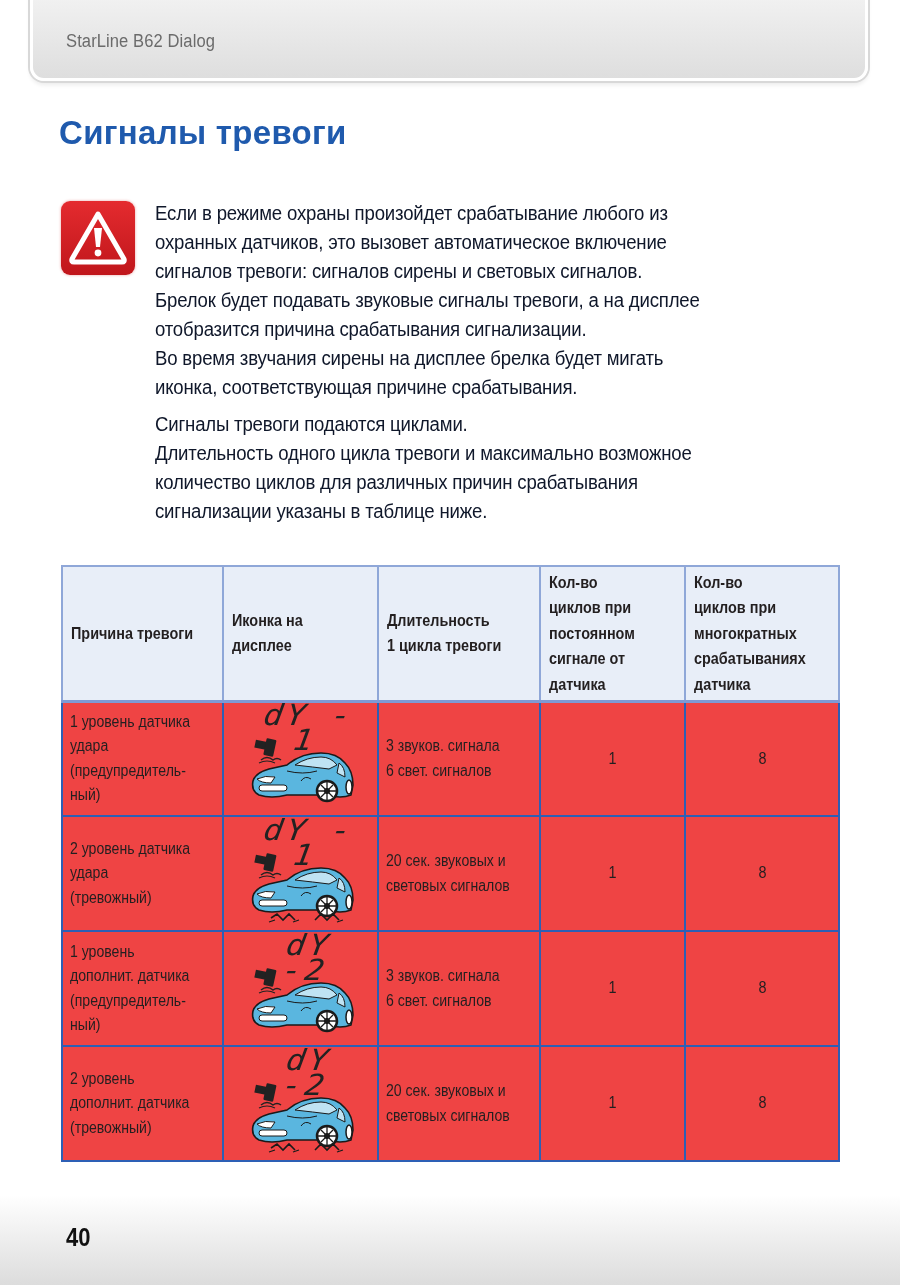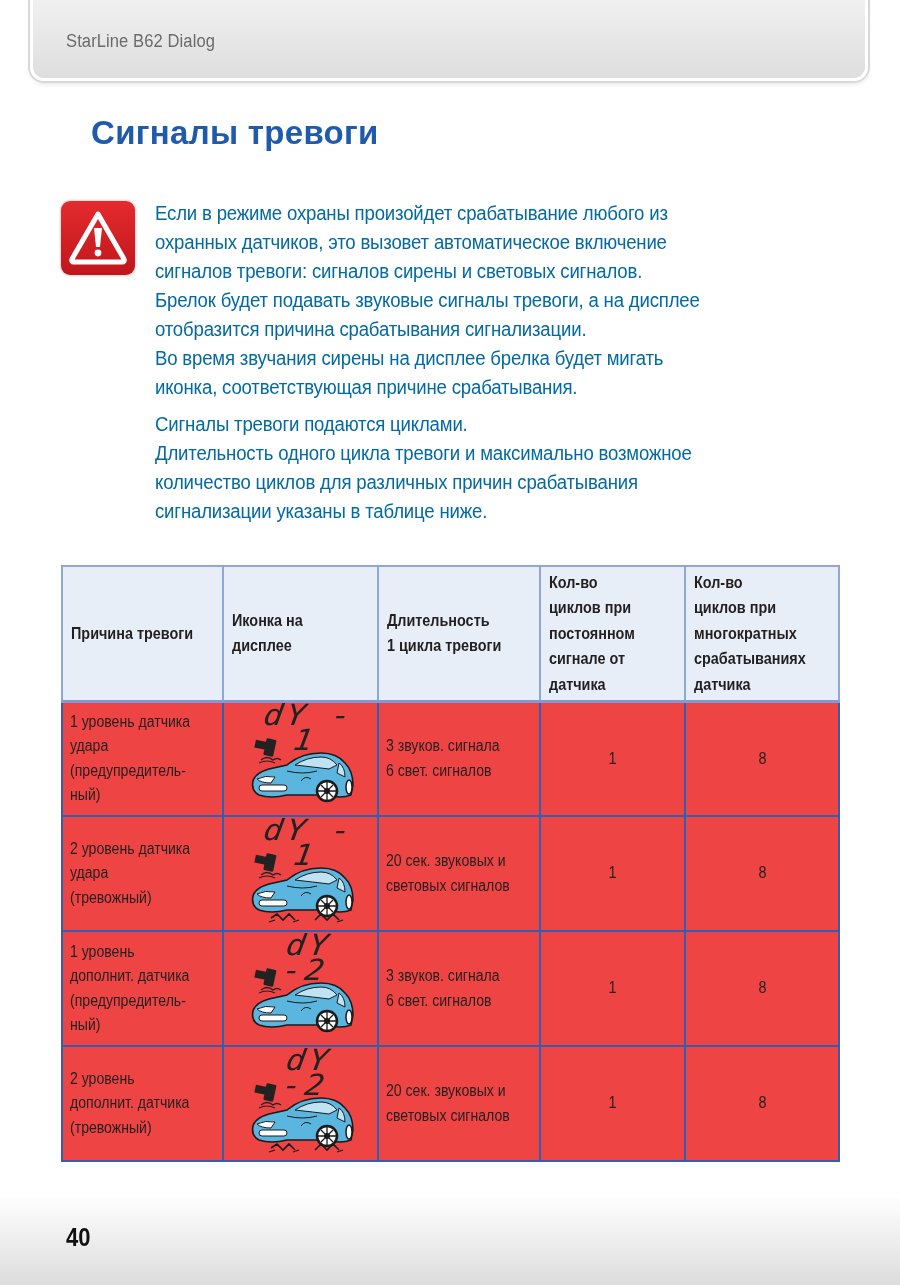--- a/index.html
+++ b/index.html
@@ -15,36 +15,36 @@
     box-shadow: 0 0 0 2px #d8d8d8, 0 4px 4px rgba(0,0,0,0.08);
   }
   .header-title {
     position: absolute; left: 66px; top: 31px;
     font-size: 18px; color: #6b6b6b; letter-spacing: 0.1px;
     transform: scaleX(0.92); transform-origin: left;
   }
 
   .page-title {
     position: absolute; left: 59px; top: 114px;
-    font-size: 33px; font-weight: bold; color: #1f5aad; letter-spacing: 0.3px; margin-left: 32px;
+    font-size: 33px; font-weight: bold; color: #1f5aad; letter-spacing: 0.3px;
   }
 
   
   .warn-icon {
     position: absolute; left: 61px; top: 201px; width: 74px; height: 74px;
     border-radius: 9px;
     background: linear-gradient(#e42b2f, #c0161b);
     box-shadow: 0 0 3px rgba(200,20,20,0.4);
   }
   .warn-icon svg { position: absolute; left: 0; top: 0; }
 
   
   .body-text {
     position: absolute; left: 155px; width: 670px;
-    font-size: 20px; line-height: 29px; color: #0369a1;
+    font-size: 20px; line-height: 29px; color: #0f172a;
     letter-spacing: -0.2px;
   }
   .para1 { top: 199px; }
   .para2 { top: 410px; }
   .line { white-space: nowrap; display: block; transform: scaleX(0.93); transform-origin: left; }
 
   
   .alarm-table {
     position: absolute; left: 61px; top: 565px;
     border-collapse: collapse; table-layout: fixed;

